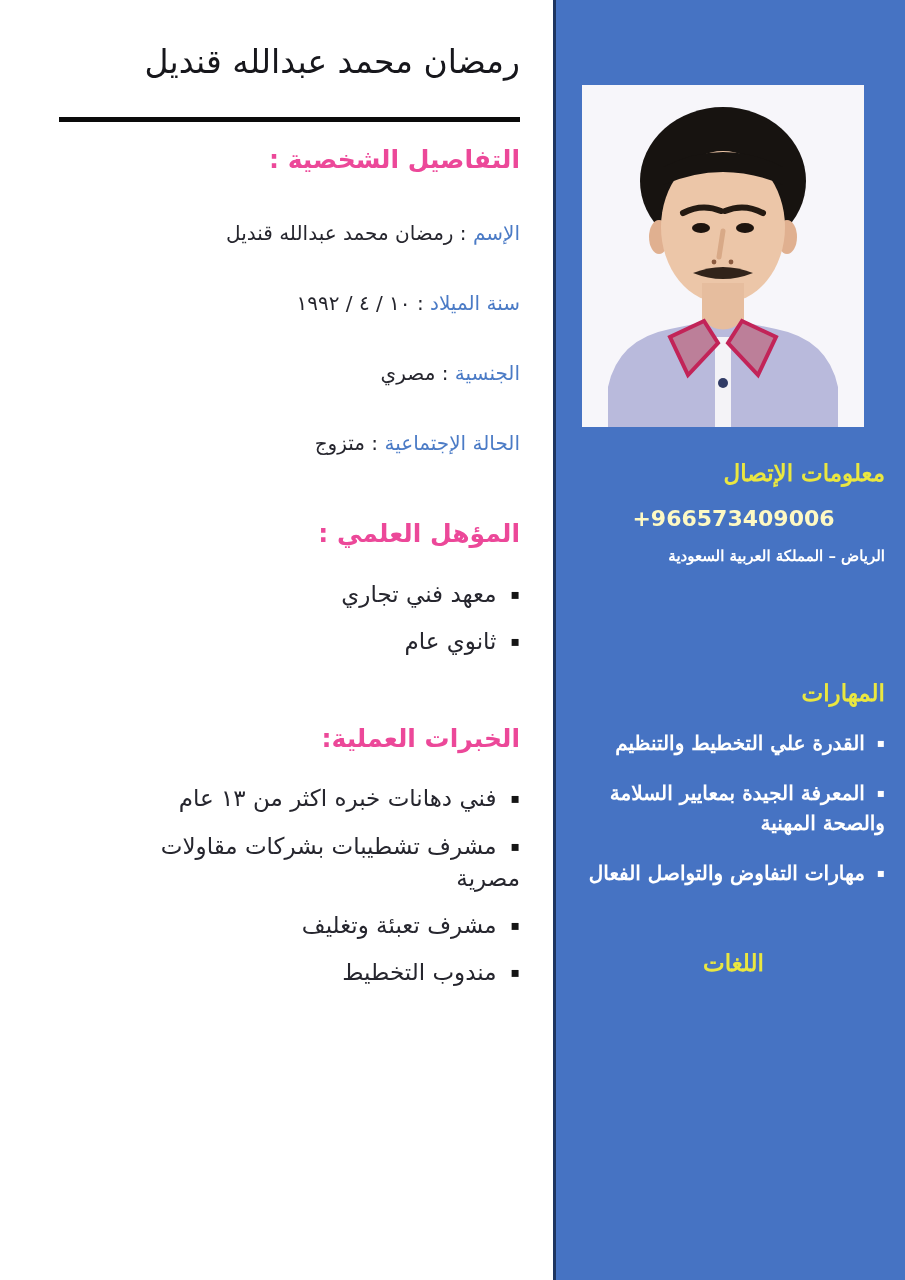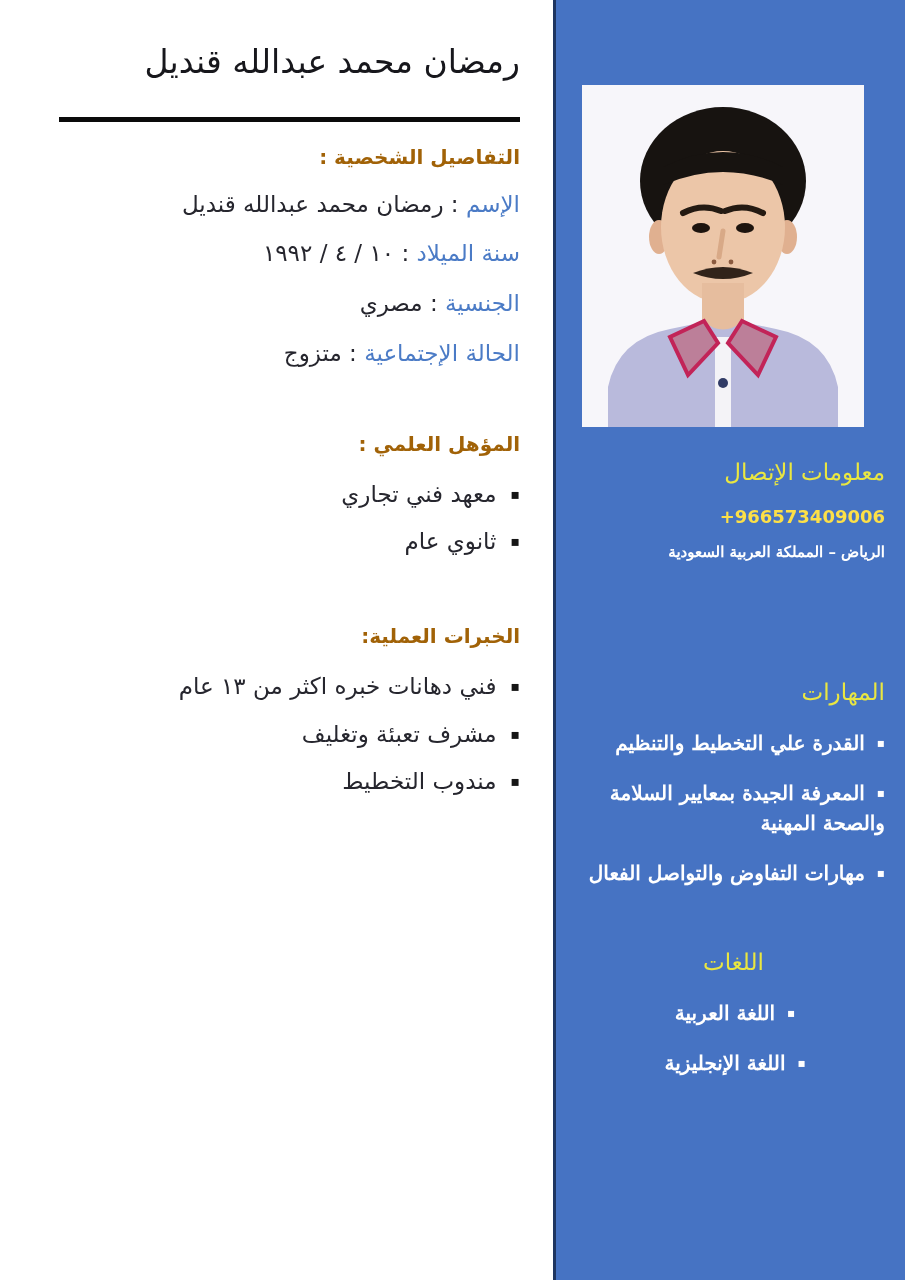--- a/index.html
+++ b/index.html
@@ -14,29 +14,29 @@
     position:absolute; top:0; left:0; width:553px; height:912px;
     padding:40px 33px 0 59px; direction:rtl; text-align:right;
     color:#26262e;
   }
   .name {
     font-size:33px; font-weight:normal; margin:0; line-height:1.35;
     color:#17171c; font-family:"DejaVu Sans", sans-serif;
   }
   .rule { height:5px; background:#0a0a0a; margin-top:32px; }
   .red-h {
-    color:#a16207; font-size:20px; font-weight:bold; margin:0; line-height:1.3;text-align:right;
+    color:#ec4899; font-size:25px; font-weight:bold; margin:0; line-height:1.3;text-align:right;
   }
   .sec-details .red-h { margin-top:22px; }
-  .detail-row { font-size:23px; margin-top:20px; line-height:1.3; }
+  .detail-row { font-size:20px; margin-top:44px; line-height:1.3; }
   .detail-row .lbl { color:#4b7bc6; }
   .sec-edu .red-h { margin-top:62px; }
   .sec-exp .red-h { margin-top:66px; }
   .main ul {
-    list-style:none; margin:21px 0 0; padding:0;
+    list-style:none; margin:27px 0 0; padding:0;
     font-size:23px; line-height:1.4; width:385px;
   }
   .main li { margin-bottom:15px; }
   .bullet {
     font-size:14px; margin-left:14px; vertical-align:3px; color:#151515;
   }
 
   
   .sidebar {
     position:absolute; top:0; right:0; width:352px; height:1280px;
@@ -47,25 +47,25 @@
   }
   .photo-wrap svg { display:block; width:282px; height:342px; }
   .sb-section {
     position:absolute; left:26px; right:20px; direction:rtl; text-align:right;
     color:#ffffff; font-family:"DejaVu Serif", serif;
   }
   .sb-contact  { top:458px; }
   .sb-skills   { top:678px; }
   .sb-languages{ top:948px;text-align:center; }
   .sb-h {
-    color:#eae740; font-size:23px; font-weight:normal; margin:0; line-height:1.3;
+    color:#eae740; font-size:23px; font-weight:bold; margin:0; line-height:1.3;
   }
   .phone {
-    direction:ltr; text-align:right; font-size:18px; font-weight:bold;
-    margin-top:18px; color:#fde047; font-family:"DejaVu Sans", sans-serif;
+    direction:ltr; text-align:center; font-size:22px; font-weight:bold;
+    margin-top:18px; color:#fef9c3; font-family:"DejaVu Sans", sans-serif;
   }
   .location {
     font-size:15px; font-weight:bold; margin-top:14px; line-height:1.55;
     width:300px; margin-left:auto;
   }
   .sb-list {
     list-style:none; margin:20px 0 0; padding:0;
     font-size:20px; font-weight:bold; line-height:1.5; width:300px;
   }
   .sb-list li { margin-bottom:9px;margin-top:20px; }
@@ -101,20 +101,21 @@
     <ul>
       <li><span class="bullet">▪</span><span>معهد فني تجاري</span></li>
       <li><span class="bullet">▪</span><span>ثانوي عام</span></li>
     </ul>
   </section>
 
   <section class="sec-exp">
     <h2 class="red-h">الخبرات العملية:</h2>
     <ul>
       <li><span class="bullet">▪</span><span>فني دهانات خبره اكثر من ١٣ عام</span></li>
+      <li><span class="bullet">▪</span><span>مشرف تشطيبات بشركات مقاولات مصرية</span></li>
       <li><span class="bullet">▪</span><span>مشرف تعبئة وتغليف</span></li>
       <li><span class="bullet">▪</span><span>مندوب التخطيط</span></li>
     </ul>
   </section>
 </main>
 
 <aside class="sidebar">
 
   <div class="photo-wrap">
     <svg viewBox="0 0 282 342" xmlns="http://www.w3.org/2000/svg">
@@ -166,19 +167,15 @@
     <h2 class="sb-h">المهارات</h2>
     <ul class="sb-list">
       <li><span class="sb-bullet">▪</span><span>القدرة علي التخطيط والتنظيم</span></li>
       <li><span class="sb-bullet">▪</span><span>المعرفة الجيدة بمعايير السلامة والصحة المهنية</span></li>
       <li><span class="sb-bullet">▪</span><span>مهارات التفاوض والتواصل الفعال</span></li>
     </ul>
   </div>
 
   <div class="sb-section sb-languages">
     <h2 class="sb-h">اللغات</h2>
-    <ul class="sb-list">
-      <li><span class="sb-bullet">▪</span><span>اللغة العربية</span></li>
-      <li><span class="sb-bullet">▪</span><span>اللغة الإنجليزية</span></li>
-    </ul>
   </div>
 
 </aside>
 
 </body></html>

